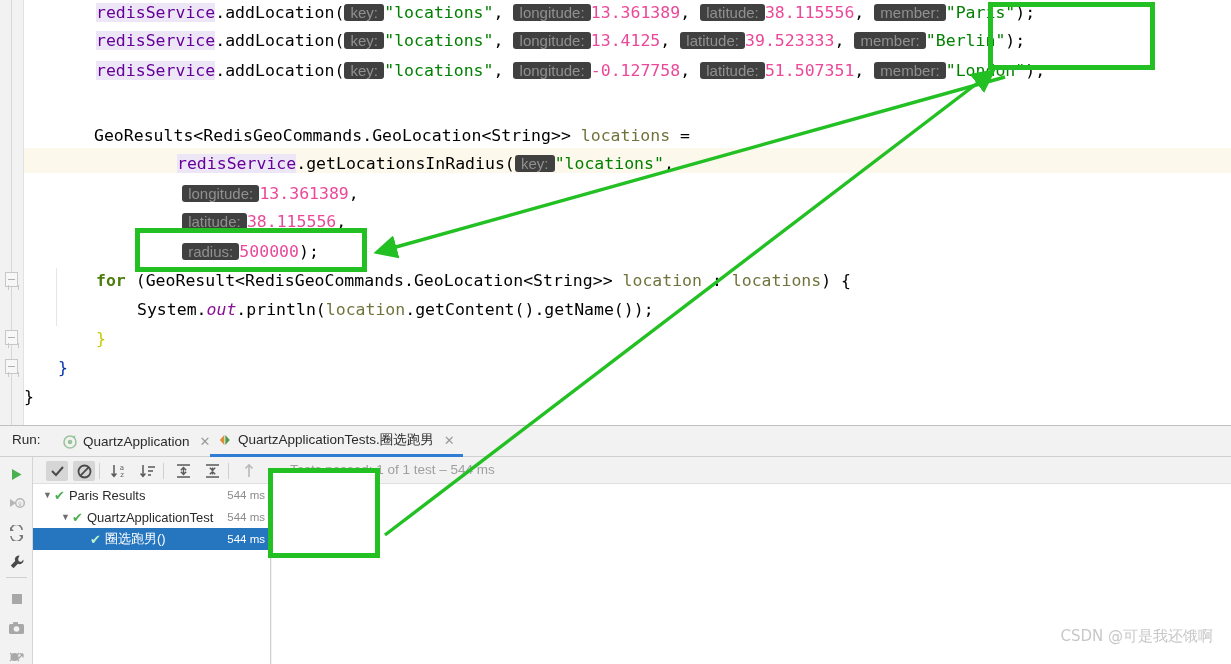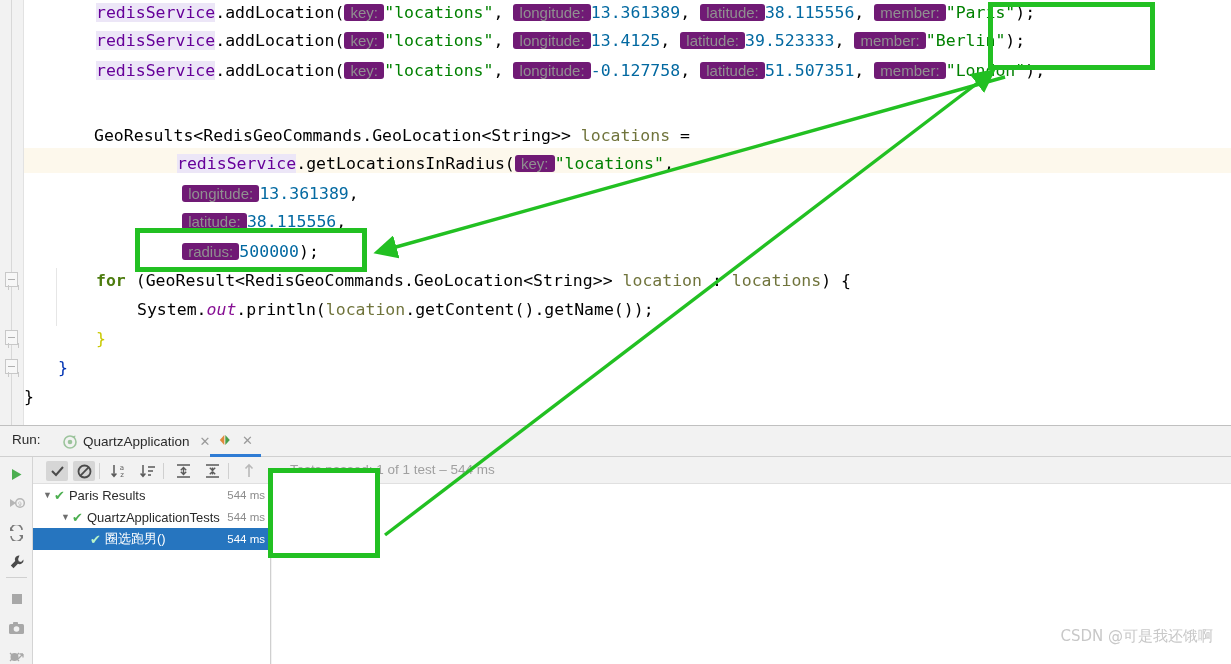--- a/index.html
+++ b/index.html
@@ -52,28 +52,28 @@
     line-height:25px;
     white-space:pre;
     color:#000000;
   }
   .ln { position:absolute; left:0; width:1231px; height:25px; }
 
   
   .s-var   { color:#660099; background:#ece6f7; }
   .s-plain { color:#000000; }
   .s-str   { color:#008000; }
-  .s-num   { color:#0369a1; }
+  .s-num   { color:#ec4899; }
   .s-kw    { color:#4d7c0f; font-weight:bold; }
   .s-local { color:#70743c; }
   .s-field { color:#871094; font-style:italic;text-align:right; }
   .s-brace-y{ color:#c9c900; }
   .s-brace-b{ color:#0033b3; }
   .hint {
-    color:#909090; background:#701a75;
+    color:#909090; background:#404040;
     border-radius:3px; padding:0 2px;
     font-family:"Liberation Sans", sans-serif;
     font-size:15px;
   }
 
   
   #runpanel {
     position:absolute; left:0; top:425px; width:1231px; height:239px;
     background:#f2f2f2; border-top:1px solid #c0c0c0;
   }
@@ -192,20 +192,21 @@
       </svg>
       <span>QuartzApplication</span>
       <span class="xc">✕</span>
     </div>
 
     <div class="tab active" style="left:210px;">
       <svg width="14" height="14" viewBox="0 0 14 14">
         <path d="M6.3 2 L6.3 12 L1.8 7 Z" fill="#e08a3c"></path>
         <path d="M7.3 2 L7.3 12 L11.8 7 Z" fill="#4a9e4a"></path>
       </svg>
+      <span>QuartzApplicationTests.圈选跑男</span>
       <span class="xc">✕</span>
     </div>
   </div>
 
   <div class="toolbar-v">
     <div class="tb-ic" style="top:8px;">
       <svg width="15" height="15" viewBox="0 0 15 15">
           <path d="M3 2 L12.5 7.5 L3 13 Z" fill="#4caf50"></path>
         </svg>
     </div>
@@ -307,21 +308,21 @@
   <div class="tree" id="test-tree">
       <div class="trow" style="top: 0px; padding-left: 8px;">
         <span class="chev">▼</span>
         <span class="ckmark">✔</span>
         <span>Paris Results</span>
         <span class="tw">544 ms</span>
       </div>
       <div class="trow" style="top: 22px; padding-left: 26px;">
         <span class="chev">▼</span>
         <span class="ckmark">✔</span>
-        <span>QuartzApplicationTests</span>
+        <span>QuartzApplicationTest</span>
         <span class="tw">544 ms</span>
       </div>
       <div class="trow sel" style="top: 44px; padding-left: 44px;">
         <span class="chev"></span>
         <span class="ckmark">✔</span>
         <span>圈选跑男()</span>
         <span class="tw">544 ms</span>
       </div>
     </div>
 

